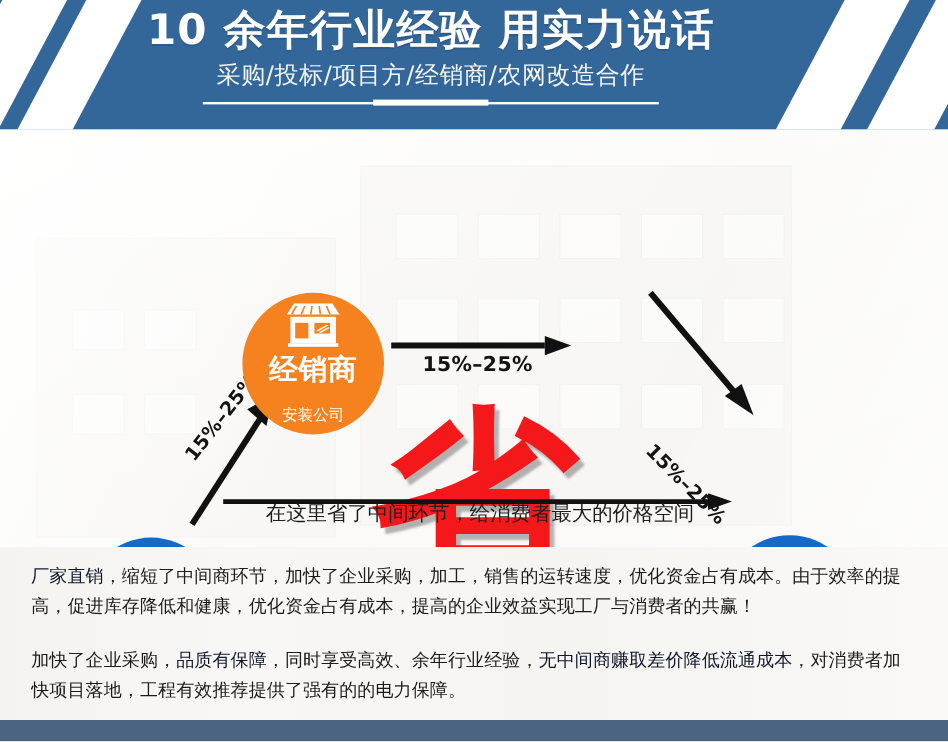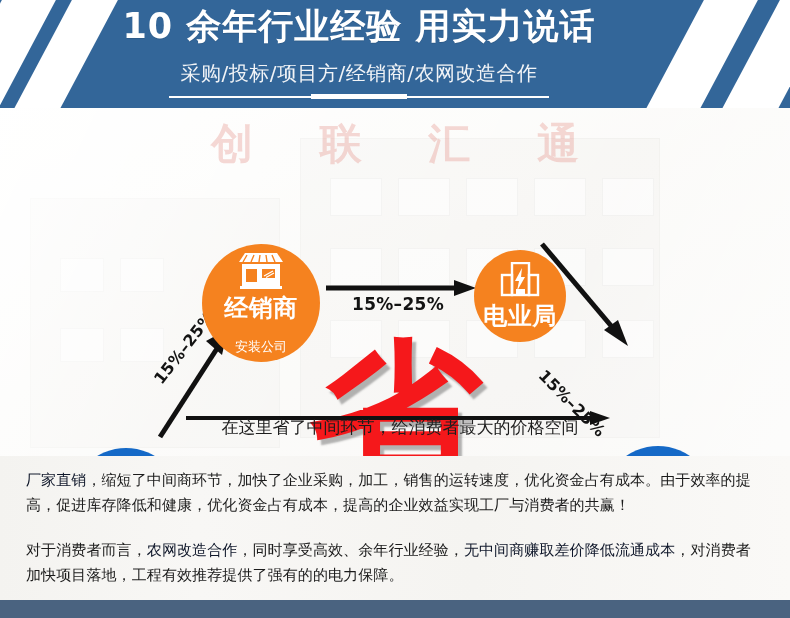--- a/index.html
+++ b/index.html
@@ -50,21 +50,21 @@
     letter-spacing: 1px;
     line-height: 1.18;
     white-space: nowrap;
     text-shadow: 0 1px 0 rgba(0,0,0,0.10);
   }
   .hdr-sub {
     color: #f2f4f7;
     font-size: 20px;
     font-weight: normal;
     letter-spacing: 0.5px;
-    margin-top: 13px;
+    margin-top: 2px;
     white-space: nowrap;
   }
   .hdr-rule {
     position: relative;
     margin-top: 7px;
     width: 380px; height: 5px;
     display: flex; align-items: center; justify-content: center;
   }
   .hdr-rule::before {
     content: "";
@@ -236,21 +236,20 @@
       <div class="bwin" style="left:466px;top:212px;width:52px;height:38px;"></div>
       <div class="bwin" style="left:534px;top:212px;width:52px;height:38px;"></div>
       <div class="bwin" style="left:602px;top:212px;width:52px;height:38px;"></div>
       <div class="bwin" style="left:60px;top:150px;width:44px;height:34px;"></div>
       <div class="bwin" style="left:120px;top:150px;width:44px;height:34px;"></div>
       <div class="bwin" style="left:60px;top:220px;width:44px;height:34px;"></div>
       <div class="bwin" style="left:120px;top:220px;width:44px;height:34px;"></div>
       <div class="bldg-mask"></div>
     </div>
 
-    <div class="watermark">创 联 汇 通</div>
 
     <div class="big-save">省</div>
 
     <div class="arrow" id="arrow-top" style="left:326px;top:172px;">
       <svg width="150" height="16" viewBox="0 0 150 16">
         <line x1="0" y1="8" x2="128" y2="8" stroke="#111" stroke-width="5"></line>
         <polygon points="128,0 150,8 128,16" fill="#111"></polygon>
       </svg>
     </div>
 
@@ -290,45 +289,33 @@
           <rect x="11" y="17" width="11" height="13" fill="#f5821f"></rect>
           <rect x="27" y="17" width="13" height="9" fill="#f5821f"></rect>
           <path d="M29 24 L38 19 M31 25.5 L39 21" stroke="#fff" stroke-width="1.2"></path>
           <rect x="5" y="34" width="42" height="3" fill="#fff"></rect>
         </svg>
       </span>
       <span class="node-label">经销商</span>
       <span class="node-sub">安装公司</span>
     </div>
 
-    <div class="node orange" id="node-bureau">
-      <span class="node-icon">
-        <svg width="42" height="36" viewBox="0 0 42 36">
-          <rect x="13" y="1" width="17" height="32" fill="none" stroke="#fff" stroke-width="2.4"></rect>
-          <rect x="3" y="13" width="10" height="20" fill="none" stroke="#fff" stroke-width="2.4"></rect>
-          <rect x="30" y="13" width="9" height="20" fill="none" stroke="#fff" stroke-width="2.4"></rect>
-          <polygon points="23,6 16,19 20,19 18,29 26,15 22,15" fill="#fff"></polygon>
-          <rect x="17" y="27" width="9" height="7" fill="#fff"></rect>
-        </svg>
-      </span>
-      <span class="node-label">电业局</span>
-    </div>
 
     <div class="node blue" id="node-company">
       
       
     </div>
 
     <div class="node blue" id="node-consumer">
       
       
     </div>
   </div>
 
   <div class="copy">
     <div class="copy-bg"></div>
     <p class="para" id="para-1"><span class="hl">厂家直销</span><span>，缩短了中间商环节，加快了企业采购，加工，销售的运转速度，优化资金占有成本。由于效率的提高，促进库存降低和健康，优化资金占有成本，提高的企业效益实现工厂与消费者的共赢！</span></p>
-    <p class="para" id="para-2"><span>对于消费者而言，</span><span class="hl">农网改造合作</span><span>，同时享受高效、余年行业经验，</span><span class="hl">无中间商赚取差价降低流通成本</span><span>，对消费者加快项目落地，工程有效推荐提供了强有的的电力保障。</span></p>
+    <p class="para" id="para-2"><span>加快了企业采购，</span><span class="hl">品质有保障</span><span>，同时享受高效、余年行业经验，</span><span class="hl">无中间商赚取差价降低流通成本</span><span>，对消费者加快项目落地，工程有效推荐提供了强有的的电力保障。</span></p>
   </div>
 
   <div class="footer-bar"></div>
 
 </div>
 
 </body></html>

